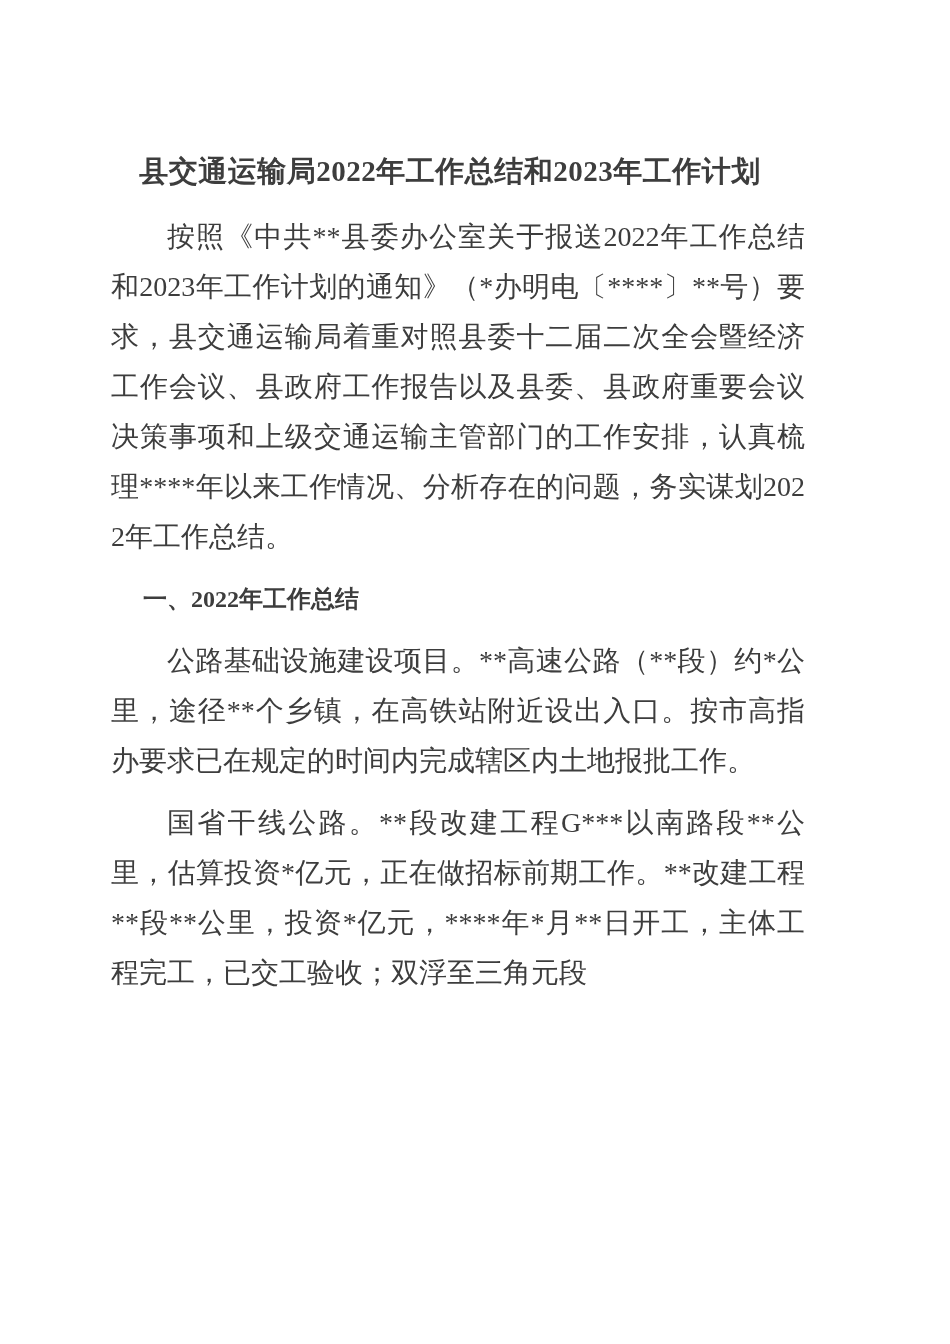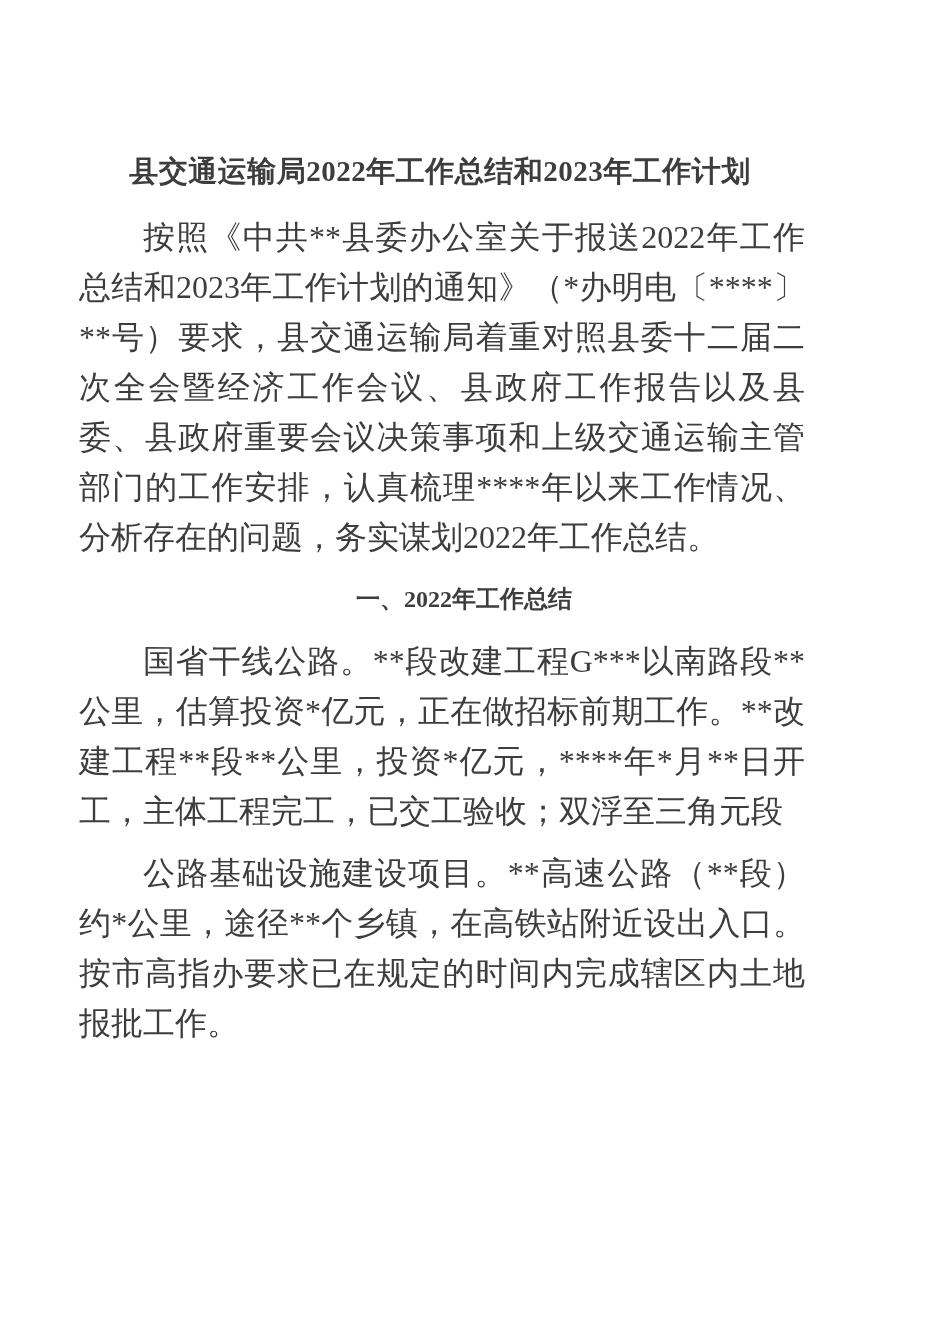--- a/index.html
+++ b/index.html
@@ -10,60 +10,59 @@
   body {
     width: 950px;
     height: 1344px;
     overflow: hidden;
   }
   .page {
     box-sizing: border-box;
     width: 950px;
     height: 1344px;
     background: #ffffff;
-    padding: 146px 145px 40px 75px;
+    padding: 146px 145px 40px 95px;
     font-family: "Liberation Serif", "DejaVu Serif", serif;
     color: #3d3d3d;
     -webkit-font-smoothing: antialiased;
   }
   .doc-title {
     font-size: 29px;
     font-weight: 700;
     text-align: center;
     line-height: 50px;
     margin: 0 0 16px 0;
     letter-spacing: 0.5px;
   }
   .heading {
     font-size: 24px;
     font-weight: 700;
     line-height: 50px;
     text-indent: 2em;
     margin: 0 0 12px 0;
-    text-align: center;
   }
   .para {
-    font-size: 32px;
+    font-size: 28px;
     font-weight: 400;
     line-height: 50px;
     text-indent: 2em;
     text-align: justify;
     text-justify: inter-ideograph;
-    margin: 0 0 12px 4px;
+    margin: 0 0 12px 16px;
     word-break: break-all;
   }
 </style>
 </head>
 <body>
 
 <div class="page">
   <h1 class="doc-title">县交通运输局2022年工作总结和2023年工作计划</h1>
 
   <p class="para">按照《中共**县委办公室关于报送2022年工作总结和2023年工作计划的通知》（*办明电〔****〕**号）要求，县交通运输局着重对照县委十二届二次全会暨经济工作会议、县政府工作报告以及县委、县政府重要会议决策事项和上级交通运输主管部门的工作安排，认真梳理****年以来工作情况、分析存在的问题，务实谋划2022年工作总结。</p>
 
   <h2 class="heading">一、2022年工作总结</h2>
 
 
 
+  <p class="para">公路基础设施建设项目。**高速公路（**段）约*公里，途径**个乡镇，在高铁站附近设出入口。按市高指办要求已在规定的时间内完成辖区内土地报批工作。</p>
+
   <p class="para">国省干线公路。**段改建工程G***以南路段**公里，估算投资*亿元，正在做招标前期工作。**改建工程**段**公里，投资*亿元，****年*月**日开工，主体工程完工，已交工验收；双浮至三角元段</p>
-
-  <p class="para">公路基础设施建设项目。**高速公路（**段）约*公里，途径**个乡镇，在高铁站附近设出入口。按市高指办要求已在规定的时间内完成辖区内土地报批工作。</p>
 </div>
 
 </body></html>

